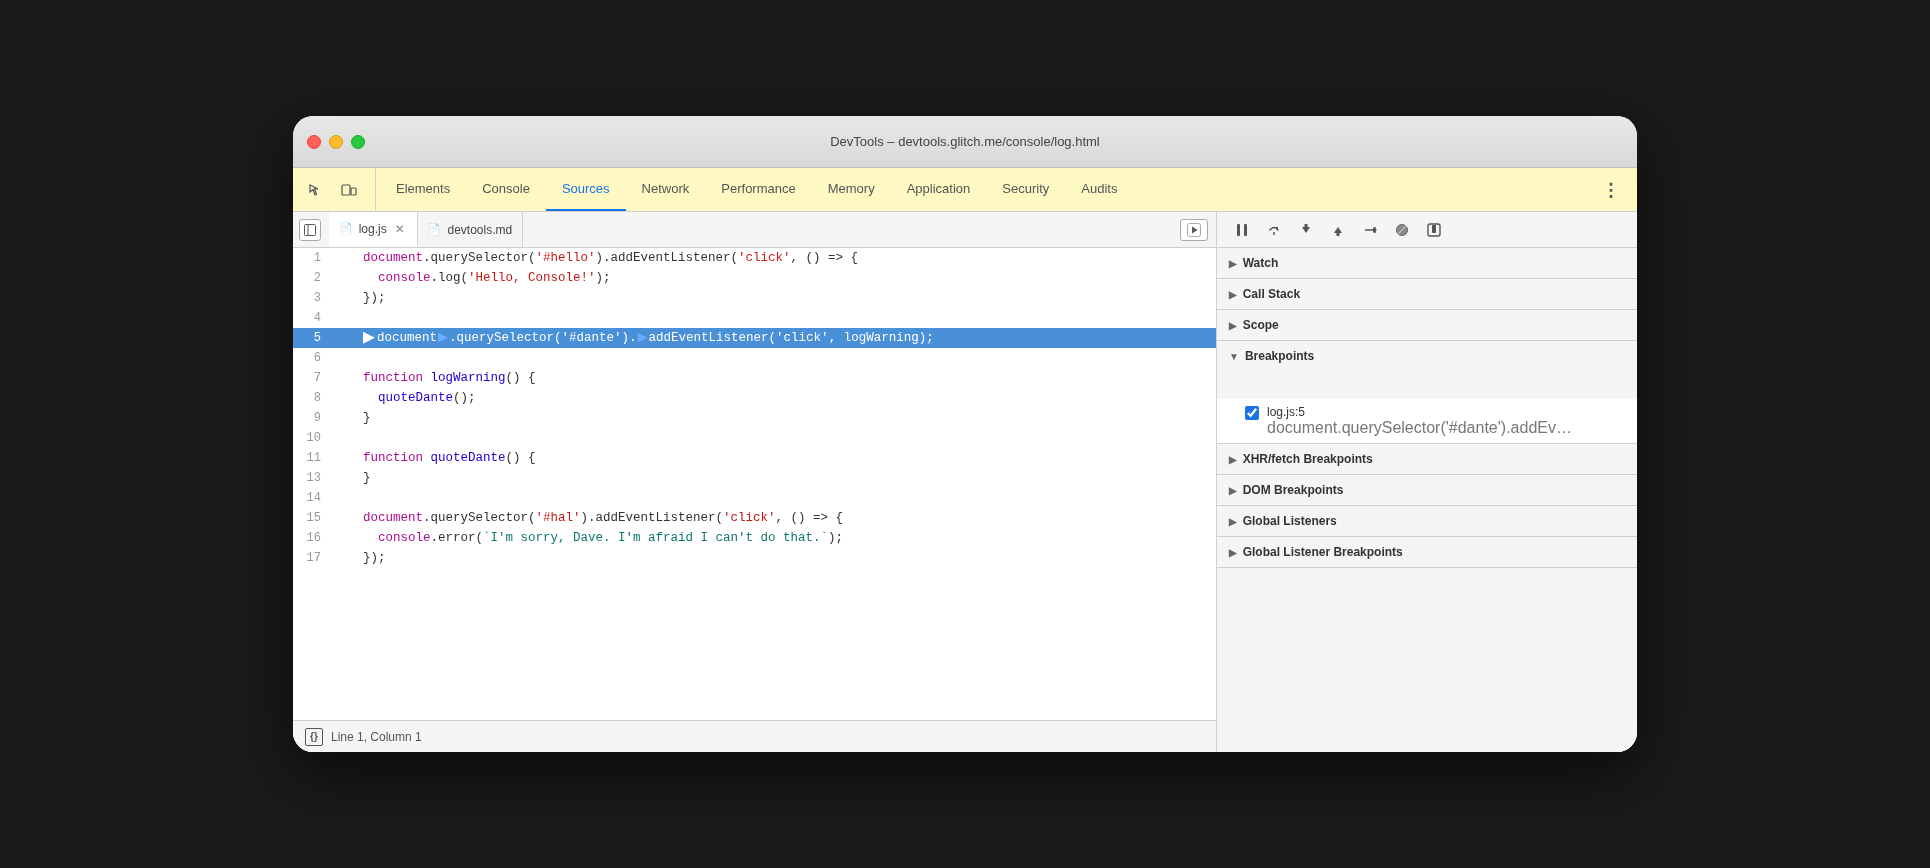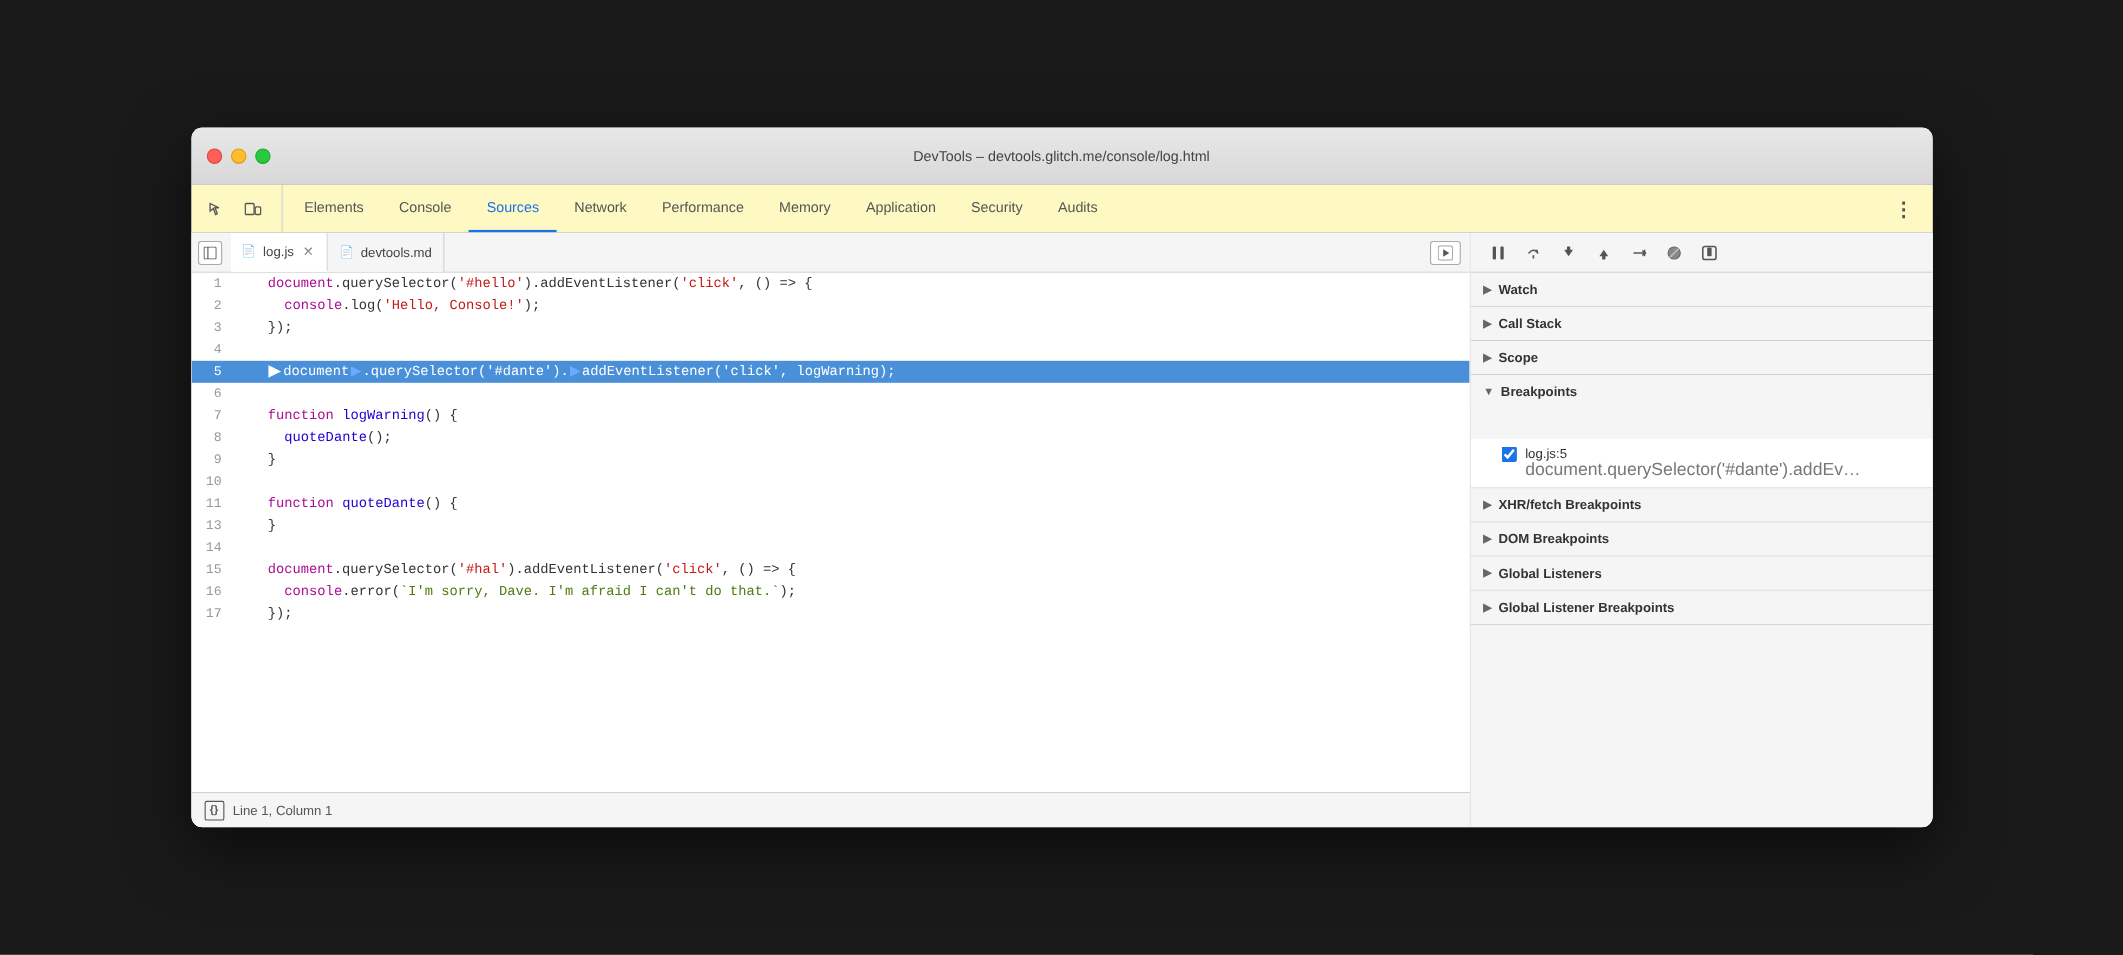--- a/index.html
+++ b/index.html
@@ -5,23 +5,23 @@
     * { box-sizing: border-box; margin: 0; padding: 0; }
     body {
       background: #1a1a1a;
       display: flex;
       justify-content: center;
       align-items: center;
       min-height: 100vh;
       font-family: -apple-system, BlinkMacSystemFont, 'Helvetica Neue', Arial, sans-serif;
     }
     .window {
-      width: 1583px;
+      width: 1344px;
       background: #f0f0f0;
-      border-radius: 10px;
+      border-radius: 20px;
       box-shadow: 0 20px 60px rgba(0,0,0,0.6);
       overflow: hidden;
     }
     .titlebar {
       background: linear-gradient(to bottom, #e8e8e8, #d8d8d8);
       height: 52px;
       display: flex;
       align-items: center;
       border-bottom: 1px solid #c0c0c0;
       position: relative;
@@ -486,21 +486,21 @@
           <span class="line-content"></span>
         </div>
 
         <div class="code-line">
           <span class="line-num">15</span>
           <span class="line-content"><span class="kw">document</span><span class="punct">.querySelector(</span><span class="str">'#hal'</span><span class="punct">).addEventListener(</span><span class="str">'click'</span><span class="punct">, () =&gt; {</span></span>
         </div>
 
         <div class="code-line">
           <span class="line-num">16</span>
-          <span class="line-content">  <span class="kw">console</span><span class="punct">.error(</span><span class="str" style="color:#4d7c0f;">`I'm sorry, Dave. I'm afraid I can't do that.`</span><span class="punct">);</span></span>
+          <span class="line-content">  <span class="kw">console</span><span class="punct">.error(</span><span class="str" style="color:#0f766e;">`I'm sorry, Dave. I'm afraid I can't do that.`</span><span class="punct">);</span></span>
         </div>
 
         <div class="code-line">
           <span class="line-num">17</span>
           <span class="line-content"><span class="punct">});</span></span>
         </div>
       </div>
 
       <div class="status-bar">
         <div class="status-icon">{}</div>

